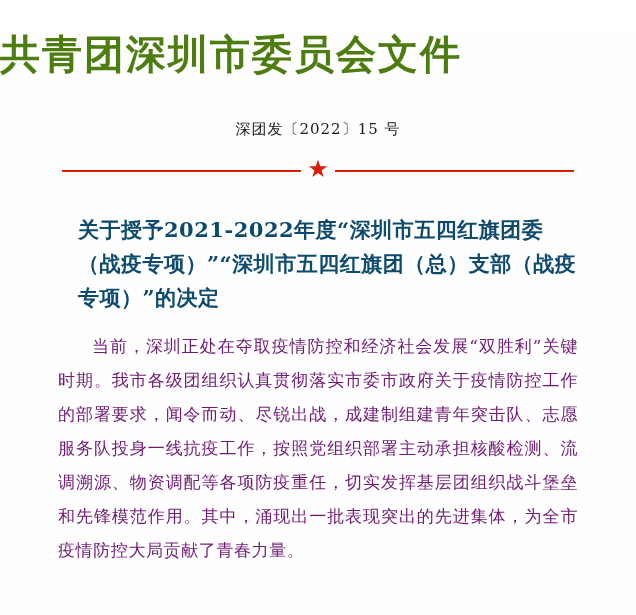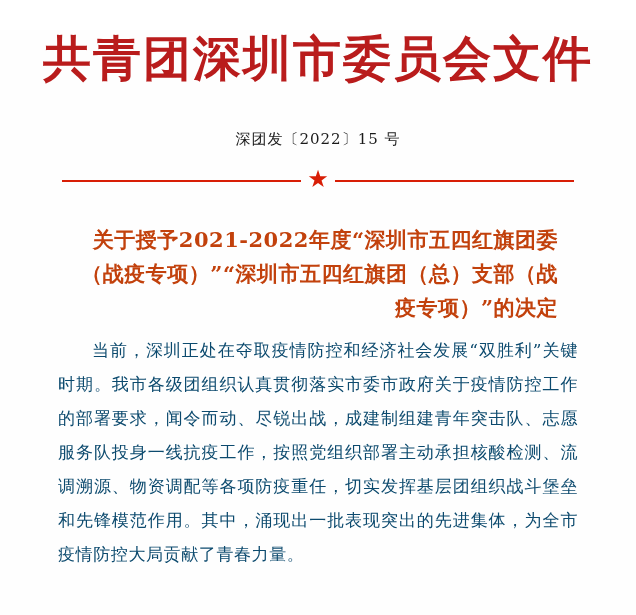--- a/index.html
+++ b/index.html
@@ -16,24 +16,23 @@
   }
   .page {
     position: relative;
     width: 636px;
     height: 615px;
     background: #fefefe;
     padding: 0;
     box-sizing: border-box;
   }
   .doc-title {
-    text-align: center;
-    color: #b91c1c;
+    color: #4d7c0f;
     font-weight: bold;
-    font-size: 48px;
+    font-size: 40px;
     letter-spacing: 2px;
     margin: 30px 0 0 0;
     line-height: 1.2;
     font-family: "DejaVu Serif", "Liberation Serif", serif;
     white-space: nowrap;
   }
   .doc-number {
     text-align: center;
     font-size: 15px;
     color: #1a1a1a;
@@ -60,36 +59,36 @@
     transform: translateX(-50%);
     width: 34px;
     height: 26px;
     background: #fefefe;
     text-align: center;
     line-height: 24px;
     color: #d81e06;
     font-size: 24px;
   }
   .subject {
-    margin: 30px 78px 0 78px;
-    text-align: right;
+    margin: 30px 50px 0 78px;
+    text-align: left;
     font-size: 21px;
     font-weight: bold;
     line-height: 1.62;
     letter-spacing: 0.5px;
-    color: #c2410c;
+    color: #0c4a6e;
   }
   .body-text {
-    margin: 8px 58px 0 58px;
+    margin: 14px 58px 0 58px;
     font-size: 17px;
     line-height: 2.0;
     text-align: justify;
     text-justify: inter-ideograph;
     letter-spacing: 0.6px;
-    color: #0c4a6e;
+    color: #701a75;
   }
   .body-text p {
     margin: 0;
     text-indent: 2em;
   }
 </style>
 </head>
 <body>
 
 <div class="page">

